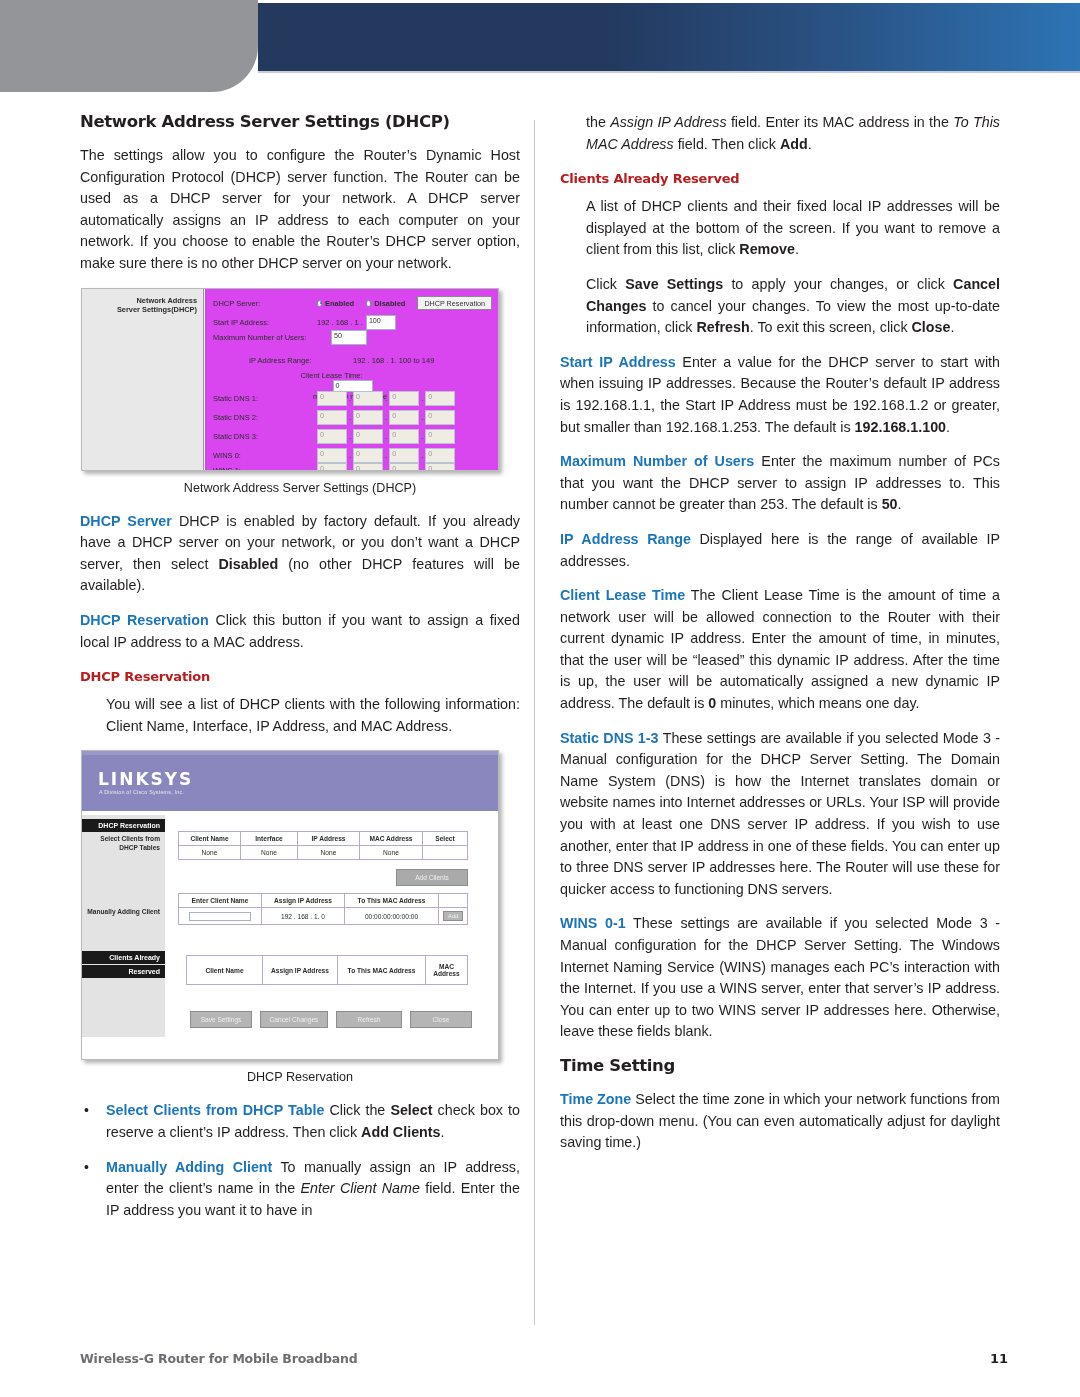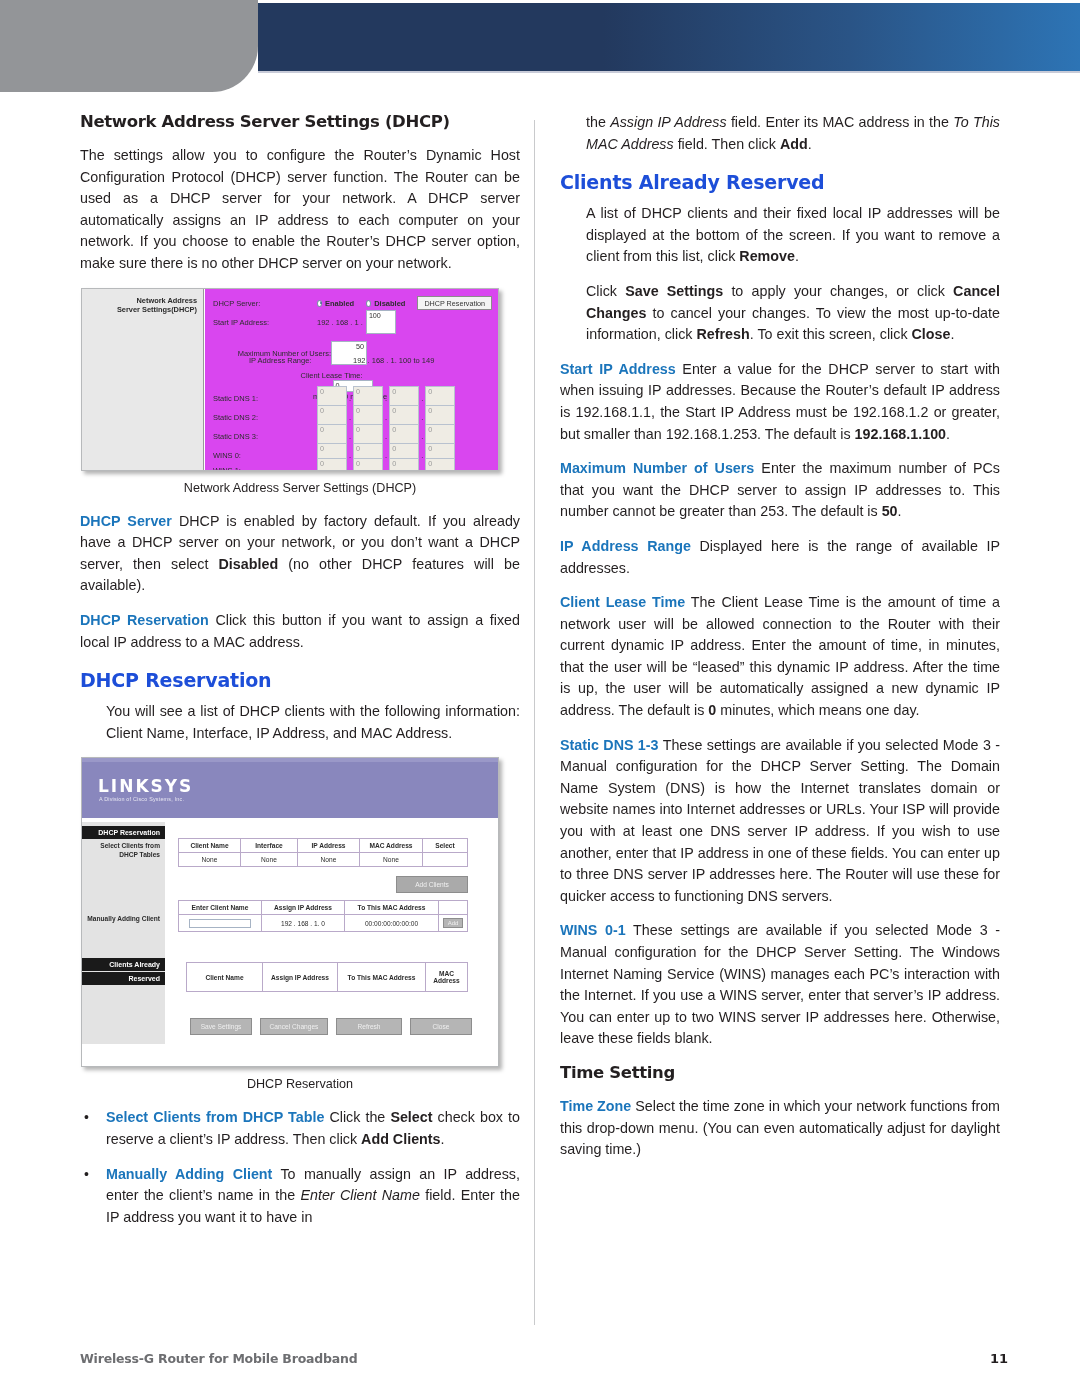--- a/index.html
+++ b/index.html
@@ -52,22 +52,22 @@
     width: 1px; height: 1205px; background: #c9cacc;
   }
 
   h2.sec {
     font-family: "DejaVu Sans", sans-serif;
     font-weight: bold; font-size: 16.5px; letter-spacing: -0.35px;
     color: #231f20; margin: 0 0 14px 0;
   }
   h3.sub {
     font-family: "DejaVu Sans", sans-serif;
-    font-weight: bold; font-size: 19px; letter-spacing: -0.2px;
-    color: #1d4ed8; margin: 16px 0 10px 0;
+    font-weight: bold; font-size: 13px; letter-spacing: -0.2px;
+    color: #b91c1c; margin: 16px 0 10px 0;
   }
   p.body {
     font-size: 14.3px; line-height: 21.6px;
     text-align: justify; margin: 0 0 13px 0;
     color: #231f20;
   }
   p.indent { margin-left: 26px; }
   .lead { color: #1b75bb; font-weight: bold; }
   .b { font-weight: bold; }
   .i { font-style: italic; }
@@ -120,21 +120,21 @@
     content: ""; position: absolute; left: 1.5px; top: 1.5px;
     width: 2px; height: 2px; border-radius: 50%; background: #4a6b96;
   }
   .radio-lab { font-size: 7.5px; font-weight: bold; color: #2d2d2d; margin-right: 12px; }
   .s1-btn {
     border: 1px solid #8b8b8b; background: #f3f3f3;
     font-size: 7.2px; padding: 1.5px 6px; color: #333; white-space: nowrap;
   }
   .tbox {
     display: inline-block; border: 1px solid #a6b3c4; background: #fff;
-    height: 24px; font-size: 7.2px; line-height: 10px; padding: 0 2px;
+    height: 15px; font-size: 7.2px; line-height: 10px; padding: 0 2px;
     color: #333; vertical-align: middle;
   }
   .tbox.dim { background: #efece4; border-color: #b9c2cf; color: #9a9a9a; }
   .octet { width: 30px; }
   .dot { font-size: 7.5px; margin: 0 2px; }
 
   
   .shot2 { width: 418px; height: 310px; margin-left: 1px; }
   .s2-brandbar {
     position: absolute; left: 0; top: 0; width: 100%; height: 62px;
@@ -237,21 +237,21 @@
             <span class="radio-lab">Disabled</span>
             <span class="s1-btn">DHCP Reservation</span>
           </div>
 
           <div class="s1-row" style="top:25px;">
             <span class="s1-lab">Start IP Address:</span>
             <span class="s1-val">192 . 168 . 1 .</span>
             <span class="tbox octet" style="margin-left:3px;">100</span>
           </div>
 
-          <div class="s1-row" style="top:56px;text-align:right;">
+          <div class="s1-row" style="top:40px;">
             <span class="s1-lab wide">Maximum Number of Users:</span>
             <span class="tbox" style="width:36px;">50</span>
           </div>
 
           <div class="s1-row" style="top:63px;margin-left:36px;">
             <span class="s1-lab">IP Address Range:</span>
             <span class="s1-val">192 . 168 . 1. 100 to 149</span>
           </div>
 
           <div class="s1-row" style="top:82px;flex-direction:column;">

